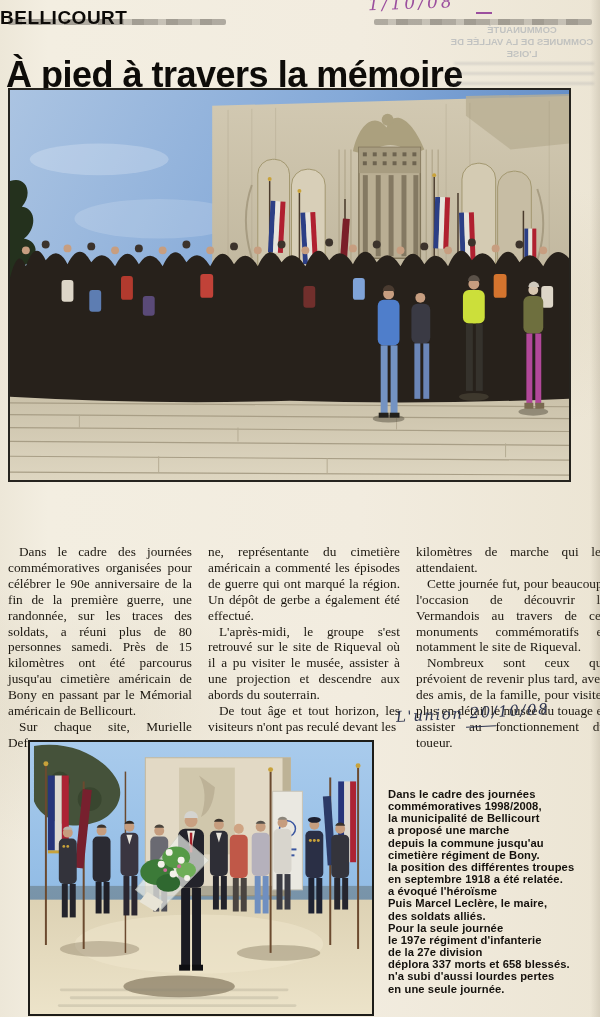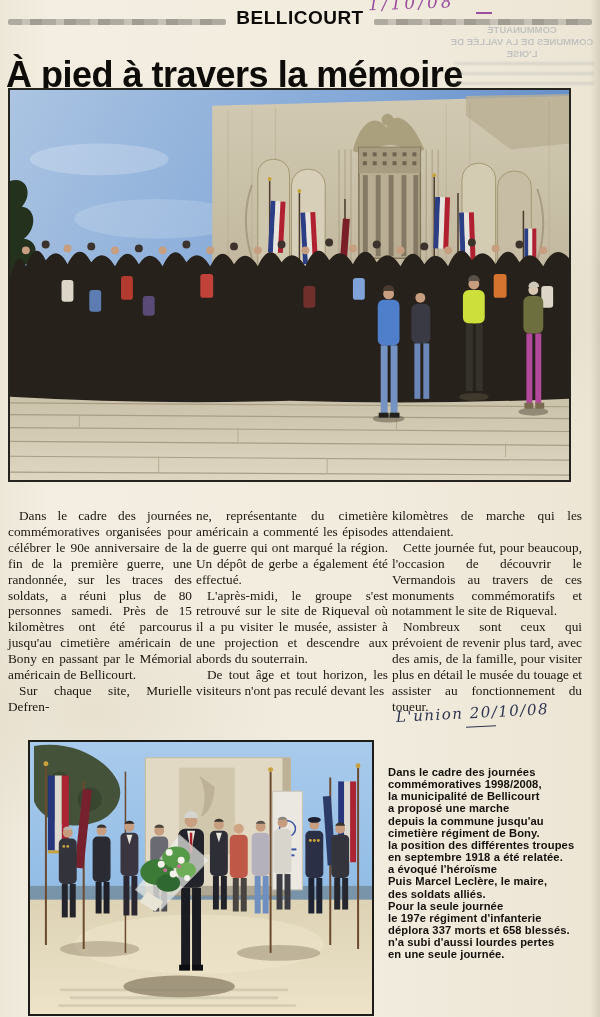--- a/index.html
+++ b/index.html
@@ -17,21 +17,21 @@
     position:relative; top:-9px; font-family:"DejaVu Serif", serif; font-style:italic;
     font-size:17px; color:#9b4f9e; letter-spacing:3px; transform:rotate(-2deg); white-space:nowrap;
   }
   .hand-top-underline{position:absolute; top:12px; right:108px; width:16px; border-bottom:2px solid #9b4f9e;}
   .kicker-bar{position:absolute; top:19px; height:6px;
     background:repeating-linear-gradient(90deg,#a8a399 0 14px,#c2bdb2 14px 22px,#99948a 22px 34px);
     border-radius:2px; opacity:.9;}
   .kicker-bar.left{left:8px; width:218px;}
   .kicker-bar.right{left:374px; width:218px;}
   .kicker{
-    position:absolute; top:7px; left:0; width:100%; text-align:center;
+    position:absolute; top:7px; left:0; width:100%; text-align:left;
     font-size:19px; font-weight:bold; letter-spacing:.5px; color:#0d0b08;
   }
   .headline{
     position:absolute; top:30px; left:6px; width:470px;
     font-size:36px; font-weight:bold; letter-spacing:-.5px; color:#0e0c09;
   }
   .ghost-topright{
     position:absolute; top:24px; right:2px; width:152px;
     transform:scaleX(-1); opacity:.30; filter:blur(.4px);
     font-size:9.5px; font-weight:bold; color:#5d6f8c; line-height:12px; text-align:center;
@@ -41,40 +41,40 @@
   
   .photo-main{position:absolute; left:8px; top:88px; width:563px; height:394px;
     border:2px solid #26241f; box-sizing:border-box; background:#9ab6da;}
   .photo-main svg,.photo-second svg{display:block; width:100%; height:100%;}
   .caption{
     position:absolute; left:8px; top:487px; width:578px;
     font-size:12.5px; font-weight:bold; font-style:italic; color:#12100c; letter-spacing:.1px;
   }
   
   .columns{
-    position:absolute; left:8px; top:508px; width:586px;
-    display:grid; grid-template-columns:184px 192px 190px; column-gap:4px;
+    position:absolute; left:8px; top:544px; width:586px;
+    display:grid; grid-template-columns:184px 192px 190px; column-gap:16px;
     font-family:"Liberation Serif", serif; font-size:13.3px; line-height:15.9px;
     text-align:justify; color:#1b1710;
   }
   .col p{margin:0; text-indent:11px;}
   .col.cont p:first-child{text-indent:0;}
   
   .hand-mid{
     position:absolute; left:396px; top:704px;
     font-family:"DejaVu Serif", serif; font-style:italic; font-size:15px;
     color:#2e3550; letter-spacing:1.5px; transform:rotate(-3deg); white-space:nowrap;
   }
   .hand-mid-underline{position:absolute; left:466px; top:726px; width:30px;
     border-bottom:1.6px solid #2e3550; transform:rotate(-3deg);}
   
   .photo-second{position:absolute; left:28px; top:740px; width:346px; height:276px;
     border:2px solid #1d1c18; box-sizing:border-box; background:#cfe0ef;}
   .sidebar{
-    position:absolute; left:388px; top:766px; width:208px;
+    position:absolute; left:388px; top:788px; width:208px;
     font-size:11.2px; font-weight:bold; line-height:12.15px; color:#14110d; letter-spacing:.1px;
   }
   .edge-shade{position:absolute; right:0; top:0; width:10px; height:100%;
     background:linear-gradient(90deg, transparent, rgba(120,110,90,.18)); pointer-events:none;}
 </style>
 </head>
 <body>
 
 <div class="page">
 
@@ -520,19 +520,20 @@
       <div>a proposé une marche</div>
       <div>depuis la commune jusqu'au</div>
       <div>cimetière régiment de Bony.</div>
       <div>la position des différentes troupes</div>
       <div>en septembre 1918 a été relatée.</div>
       <div>a évoqué l'héroïsme</div>
       <div>Puis Marcel Leclère, le maire,</div>
       <div>des soldats alliés.</div>
       <div>Pour la seule journée</div>
       <div>le 197e régiment d'infanterie</div>
+      <div>de la 27e division</div>
       <div>déplora 337 morts et 658 blessés.</div>
       <div>n'a subi d'aussi lourdes pertes</div>
       <div>en une seule journée.</div>
     </div>
 
   <div class="edge-shade"></div>
 </div>
 
 </body></html>

